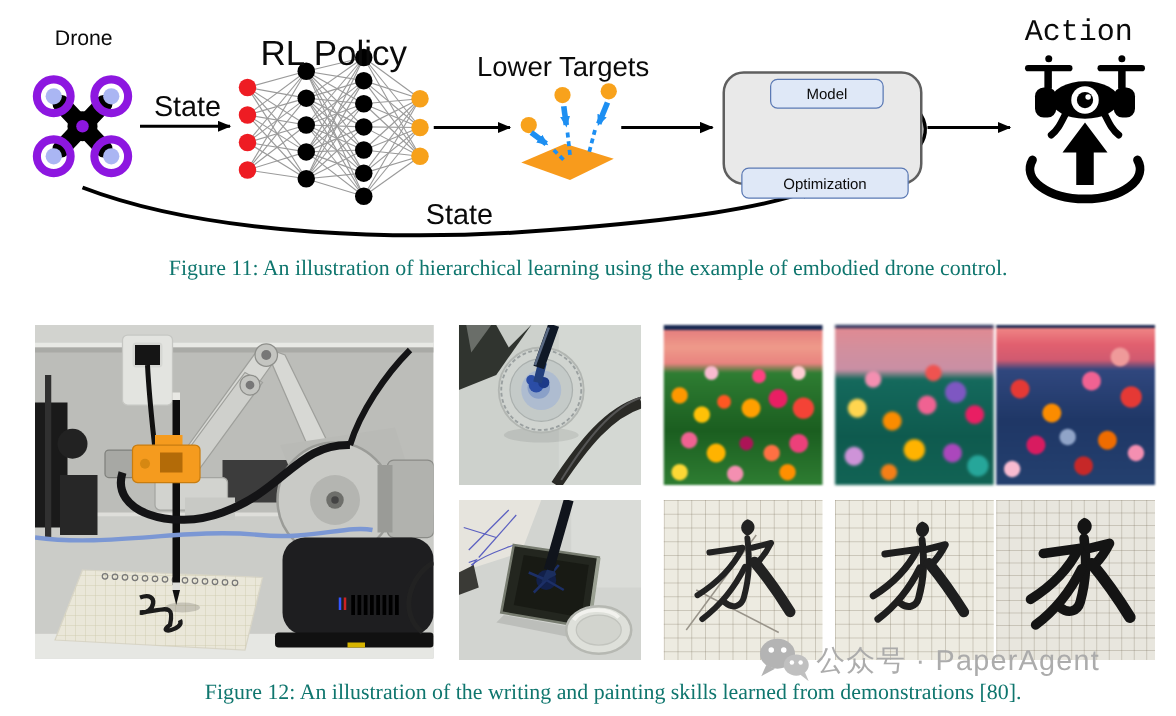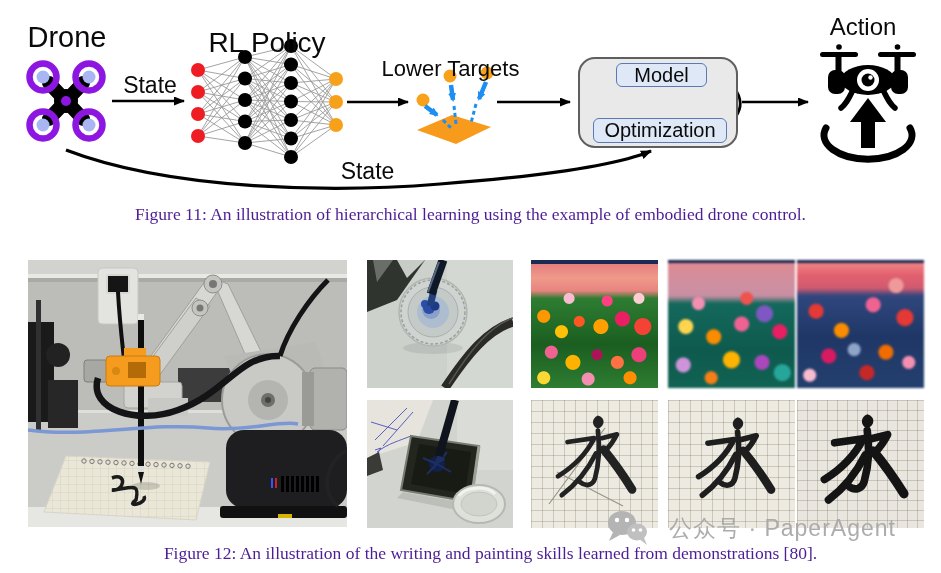--- a/index.html
+++ b/index.html
@@ -1,24 +1,24 @@
 <!DOCTYPE html>
 <html><head>
 <meta charset="utf-8">
 <style>
   html,body{margin:0;padding:0;background:#ffffff;}
   #canvas{position:relative;width:941px;height:573px;background:#ffffff;overflow:hidden;
           font-family:"Liberation Sans",sans-serif;}
   .abs{position:absolute;}
   .fig-label{position:absolute;color:#0a0a0a;text-align:center;white-space:nowrap;
              font-family:"Liberation Sans",sans-serif;font-weight:500;}
-  .caption{position:absolute;left:0;width:941px;text-align:center;color:#4c1d95;
+  .caption{position:absolute;left:0;width:941px;text-align:center;color:#0f766e;
            font-family:"Liberation Serif",serif;font-size:17.5px;}
   .innerbox{position:absolute;background:#dfe8f7;border:1.6px solid #5b79b4;border-radius:6px;
-            display:flex;align-items:center;justify-content:center;font-size:20px;color:#0a0a0a;}
+            display:flex;align-items:center;justify-content:center;font-size:12px;color:#0a0a0a;}
   .mpcbox{position:absolute;left:578px;top:57px;width:160px;height:91px;background:#e9e9e9;
           border:2.6px solid #5f5f5f;border-radius:17px;box-sizing:border-box;}
   .photo{position:absolute;overflow:hidden;}
   .photo svg{position:absolute;left:0;top:0;}
   
   .painting{position:absolute;width:127px;height:128px;}
   .p1{filter:blur(0.7px);background-image:
     radial-gradient(circle at 10% 44%, #ff9800 6px, transparent 7px),
     radial-gradient(circle at 24% 56%, #ffc107 6px, transparent 7px),
     radial-gradient(circle at 38% 48%, #ff5722 5px, transparent 6px),
@@ -65,21 +65,21 @@
     radial-gradient(circle at 78% 20%, #ef9a9a 7px, transparent 8px),
     linear-gradient(180deg,#1a2750 0%,#1a2750 2%,#ef8585 2%,#e2606f 12%,#d05a70 22%,#30477e 28%,#1f3766 60%,#24406f 100%);}
   
   .callig{position:absolute;width:127px;height:128px;background-color:#edebe1;
     background-image:linear-gradient(rgba(125,115,95,.30) 1px, transparent 1px),
                      linear-gradient(90deg, rgba(125,115,95,.30) 1px, transparent 1px);
     background-size:11px 11px;}
   .callig.t3{background-color:#e8e6de;background-size:10px 10px;}
   .callig svg{position:absolute;inset:0;}
   
-  #watermark{position:absolute;left:606px;top:508px;display:flex;align-items:center;gap:21px;}
+  #watermark{position:absolute;left:606px;top:508px;display:flex;align-items:center;gap:5px;}
   #watermark .wm-text{font-size:23px;letter-spacing:1px;color:rgba(168,168,168,0.95);
     font-family:"Liberation Sans",sans-serif;white-space:nowrap;}
 </style>
 </head>
 <body>
 
 <div id="canvas">
 
   <div class="abs" id="fig11" style="left:0;top:0;width:941px;height:200px;">
     <svg width="941" height="200" viewBox="0 0 941 200">
@@ -251,30 +251,30 @@
       </g>
 
       <path d="M66,150 C170,190 330,193 440,184 C545,176 615,166 651,151" fill="none" stroke="#000" stroke-width="3.2" marker-end="url(#ah)"></path>
     </svg>
 
     
     <div class="mpcbox"></div>
     <div class="innerbox" style="left:616px;top:63px;width:89px;height:22px;">
       <span>Model</span>
     </div>
-    <div class="innerbox" style="left:593px;top:118px;width:132px;height:23px;align-items:flex-end;">
+    <div class="innerbox" style="left:593px;top:134px;width:132px;height:23px;">
       <span>Optimization</span>
     </div>
 
     
-    <div class="fig-label" style="left:24px;top:21px;width:86px;font-size:29px;">Drone</div>
+    <div class="fig-label" style="left:24px;top:21px;width:86px;font-size:17px;">Drone</div>
     <div class="fig-label" style="left:112px;top:72px;width:76px;font-size:23px;">State</div>
     <div class="fig-label" style="left:196px;top:27px;width:142px;font-size:28px;">RL Policy</div>
-    <div class="fig-label" style="left:368px;top:41px;width:165px;font-size:22px;margin-top:15px;">Lower Targets</div>
-    <div class="fig-label" style="left:808px;top:13px;width:110px;font-size:24px;">Action</div>
+    <div class="fig-label" style="left:368px;top:41px;width:165px;font-size:22px;">Lower Targets</div>
+    <div class="fig-label" style="left:808px;top:13px;width:110px;font-size:24px;font-family:Liberation Mono, monospace;">Action</div>
     <div class="fig-label" style="left:320px;top:158px;width:95px;font-size:23px;">State</div>
   </div>
 
   <div class="caption" style="top:204px;">Figure 11: An illustration of hierarchical learning using the example of embodied drone control.</div>
 
   <div class="photo" style="left:28px;top:260px;width:319px;height:267px;">
     <svg width="319" height="267" viewBox="0 0 319 267">
       <defs>
         <pattern id="grid8" width="8" height="8" patternUnits="userSpaceOnUse">
           <path d="M8,0 H0 V8" fill="none" stroke="#cfcaae" stroke-width="0.7"></path>

